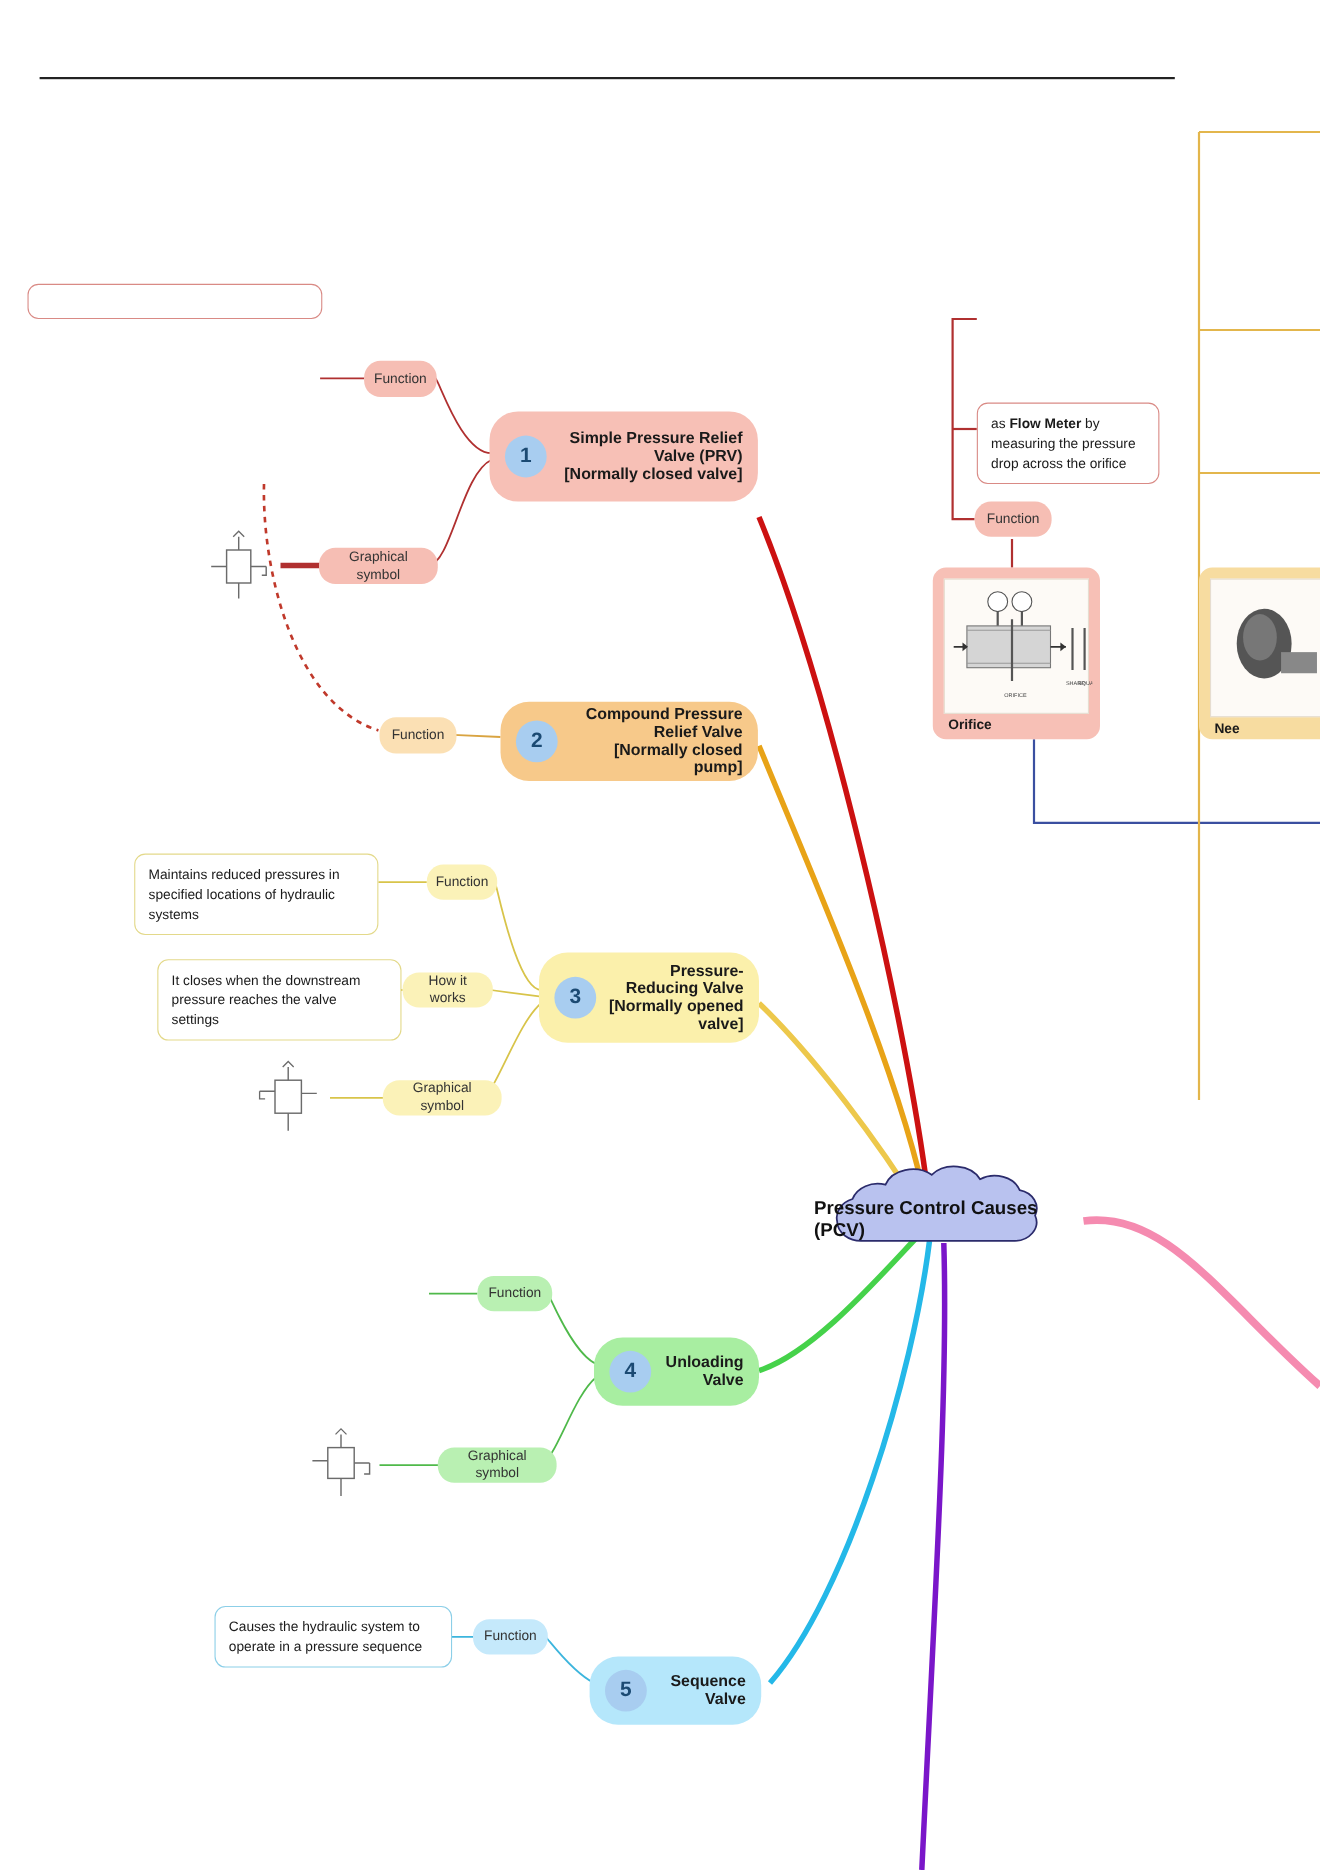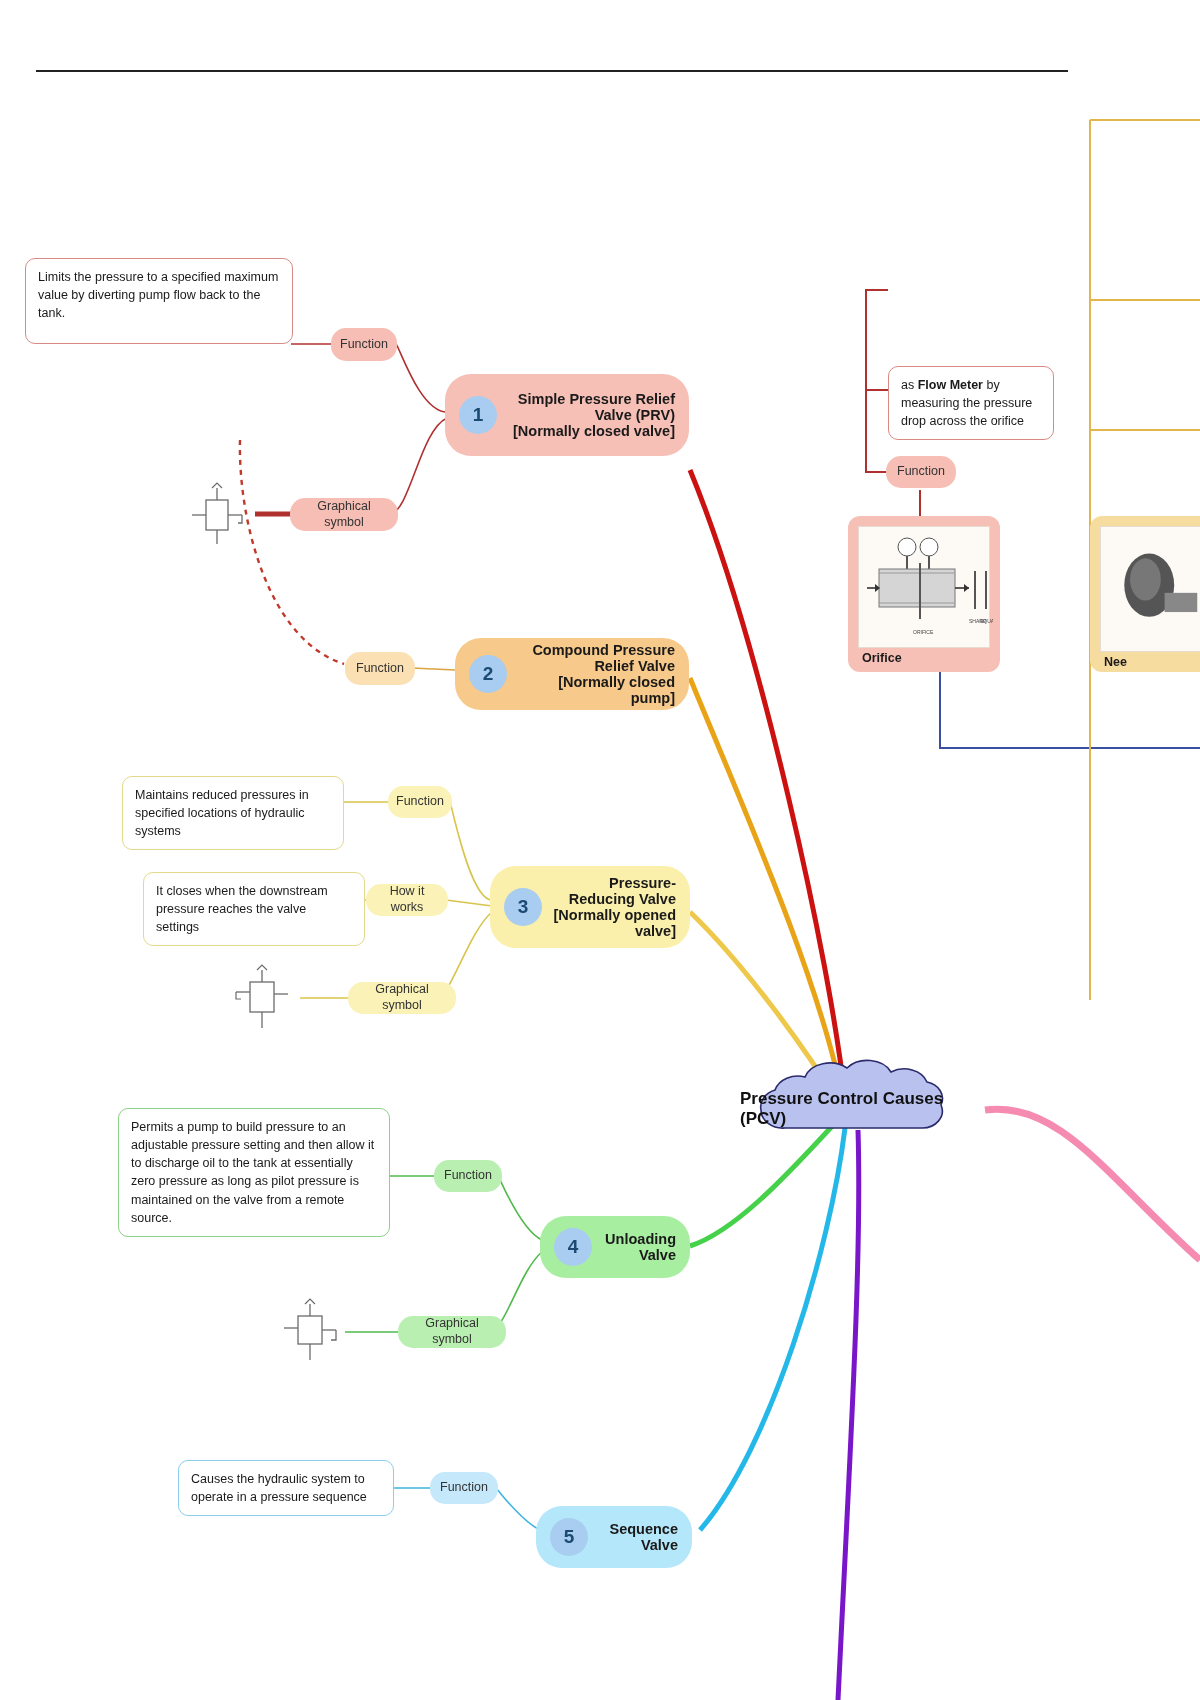--- a/index.html
+++ b/index.html
@@ -35,21 +35,21 @@
   .tag{font-size:12.5px;color:#333;}
   .tag.red{background:#f6beb4;border-radius:15px;}
   .tag.orange{background:#fbe0b4;border-radius:15px;}
   .tag.yellow{background:#fbf2b8;border-radius:15px;}
   .tag.green{background:#b9f0b2;border-radius:15px;}
   .tag.blue{background:#c5e9fb;border-radius:15px;}
 
   .box.red{border-color:#d98a85;}
   .box.yellow{border-color:#e3d98a;}
   .box.green{border-color:#8dd186;}
-  .box.blue{border-color:#8ccfe8;}
+  .box.blue{border-color:#8ccfe8;margin-left:17px;}
 
   
   #central{position:absolute;left:740px;top:1080px;width:250px;height:58px;}
   #central .cloudtxt{position:absolute;left:0;top:0;width:250px;height:58px;
       display:flex;align-items:center;justify-content:center;
       font-size:17px;font-weight:bold;color:#111;z-index:3;}
 
   
   .symbol{position:absolute;}
   .imgcard{border-radius:12px;padding:10px 10px 4px 10px;background:#f7c0b6;}
@@ -128,21 +128,20 @@
                a22,18 0 0 1 -24,-18
                a22,18 0 0 1 14,-20 z" fill="#b9c2ef" stroke="#2b2b6b" stroke-width="1.6"></path>
     </g>
   </svg>
 
   <div id="central">
     <div class="cloudtxt">Pressure Control Causes (PCV)</div>
   </div>
 
   <div class="node box red" style="left:25px;top:258px;width:268px;">
-    <div>Limits the pressure to a specified maximum value by diverting pump flow back to the tank.</div>
     <div style="height:12px"></div>
   </div>
 
   <div class="node pill tag red" style="left:331px;top:328px;width:66px;height:33px;">
     <span>Function</span>
   </div>
 
   <div class="node pill tag red" style="left:290px;top:498px;width:108px;height:33px;">
     <span>Graphical symbol</span>
   </div>
@@ -206,23 +205,20 @@
       <line x1="42" y1="32" x2="56" y2="32" stroke="#6b6b6b" stroke-width="1.3"></line>
     </svg>
   </div>
 
   <div class="node branch c-yellow" style="left:490px;top:866px;width:200px;height:82px;">
     <span class="num">3</span>
     <span class="lbl">Pressure-Reducing Valve
 [Normally opened valve]</span>
   </div>
 
-  <div class="node box green" style="left:118px;top:1108px;width:272px;">
-    <span>Permits a pump to build pressure to an adjustable pressure setting and then allow it to discharge oil to the tank at essentially zero pressure as long as pilot pressure is maintained on the valve from a remote source.</span>
-  </div>
 
   <div class="node pill tag green" style="left:434px;top:1160px;width:68px;height:32px;">
     <span>Function</span>
   </div>
 
   <div class="node pill tag green" style="left:398px;top:1316px;width:108px;height:32px;">
     <span>Graphical symbol</span>
   </div>
 
   <div class="symbol" style="left:282px;top:1296px;width:66px;height:72px;">

